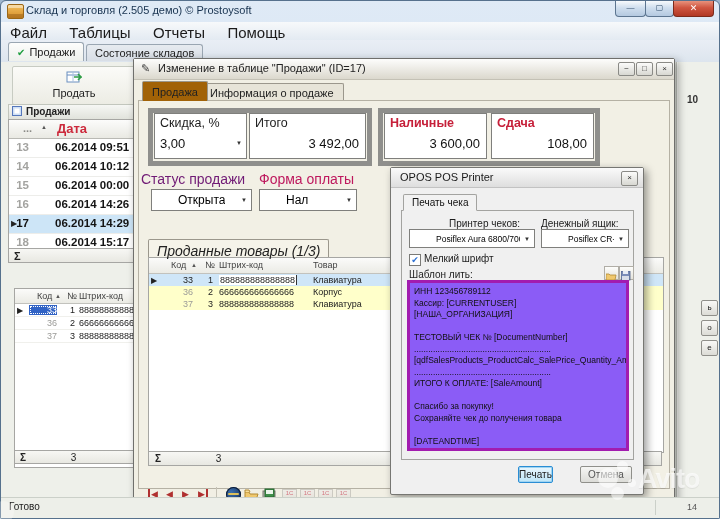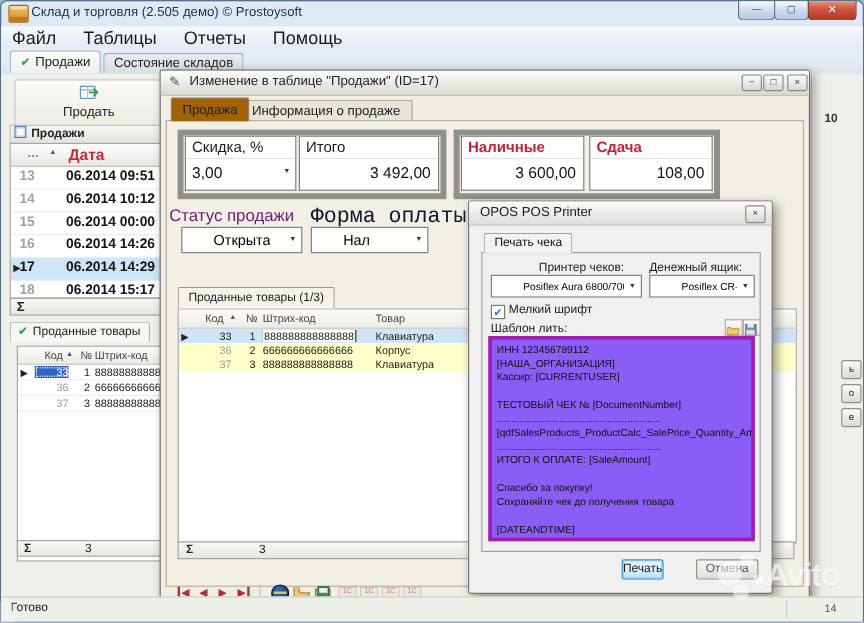--- a/index.html
+++ b/index.html
@@ -214,23 +214,20 @@
       </div>
       <div class="srow" style="position:relative;">
         <span class="sid">18</span>
         <span class="sdate">06.2014 15:17</span>
       </div>
     </div>
     <div class="abs sigma-bar" style="left:7px;top:186px;width:133px;height:15px;padding:1px 0 0 5px;box-sizing:border-box;">
       <span>Σ</span>
     </div>
 
-    <div class="abs sold-tab">
-      <span class="green-check">✔</span><span>Проданные товары</span>
-    </div>
     <div class="abs stable">
       <div class="sthead" style="position:relative;">
         <span class="stcell" style="left:22px;">Код</span>
         <span class="stcell" style="left:40px;top:4px;font-size:6px;color:#555;">▲</span>
         <span class="stcell" style="left:52px;">№</span>
         <span class="stcell" style="left:64px;">Штрих-код</span>
       </div>
       <div class="strow">
         <span class="marker" style="top:2px;">▶</span>
         <span class="c-code sel-cell">33</span>
@@ -280,32 +277,32 @@
     <div class="abs flabel red" style="left:250px;top:54px;width:103px;height:20px;"><span>Наличные</span></div>
     <div class="abs fvalue" style="left:250px;top:73px;width:103px;height:27px;text-align:right;"><span>3 600,00</span></div>
     <div class="abs flabel red" style="left:357px;top:54px;width:103px;height:20px;"><span>Сдача</span></div>
     <div class="abs fvalue" style="left:357px;top:73px;width:103px;height:27px;text-align:right;"><span>108,00</span></div>
 
     <div class="abs" style="left:7px;top:112px;font-size:14px;color:#701a75;">Статус продажи</div>
     <div class="abs combo" style="left:17px;top:130px;width:101px;height:22px;font-size:12px;">
       <span class="cv">Открыта</span>
       <span class="arr">▼</span>
     </div>
-    <div class="abs" style="left:125px;top:112px;font-size:18px;color:#0f172a;font-family:Liberation Mono, monospace;">Форма оплаты</div>
+    <div class="abs" style="left:125px;top:112px;font-size:14px;color:#be185d;">Форма оплаты</div>
     <div class="abs combo" style="left:125px;top:130px;width:98px;height:22px;font-size:12px;">
       <span class="cv">Нал</span>
       <span class="arr">▼</span>
     </div>
 
     <div class="abs frag-btn" style="left:462px;top:207px;width:68px;height:14px;"><span>нить</span></div>
     <div class="abs frag-btn" style="left:462px;top:225px;width:68px;height:14px;"><span>много</span></div>
     <div class="abs frag-btn" style="left:462px;top:242px;width:68px;height:14px;"><span>нить</span></div>
     <div class="abs frag-btn" style="left:462px;top:259px;width:68px;height:14px;"><span>лить</span></div>
 
-    <div class="abs dtab" style="left:14px;top:180px;height:18px;padding:3px 8px 0 8px;font-size:10px;background:#f5f3e9;z-index:2;"><span>Проданные товары (1/3)</span></div>
+    <div class="abs dtab" style="left:14px;top:180px;height:18px;padding:3px 8px 0 8px;font-size:14px;background:#f5f3e9;z-index:2;font-style:italic;"><span>Проданные товары (1/3)</span></div>
     <div class="abs ittable" style="left:14px;top:198px;width:514px;height:194px;">
       <div class="ithead">
         <span class="stcell" style="left:22px;">Код</span>
         <span class="stcell" style="left:42px;top:4px;font-size:6px;color:#555;">▲</span>
         <span class="stcell" style="left:56px;">№</span>
         <span class="stcell" style="left:70px;">Штрих-код</span>
         <span class="stcell" style="left:164px;">Товар</span>
         <span class="stcell" style="left:282px;">Ед. изм</span>
       </div>
       <div class="itrow r1">
@@ -397,22 +394,22 @@
     <span class="abs tool-icon" style="left:228px;top:98px;">
       <svg width="11" height="10" style="margin:1px 0 0 1px;">
           <rect x="0" y="0" width="9" height="9" fill="#7a8cb8" stroke="#4d5e86" stroke-width=".8"></rect>
           <rect x="2" y="0" width="5" height="3" fill="#e8ecf4"></rect>
           <rect x="1" y="5" width="7" height="4" fill="#d8dde8"></rect>
         </svg>
     </span>
 
     <div class="abs template" style="left:16px;top:112px;width:222px;height:171px;">
       <div class="tline">ИНН 123456789112</div>
+      <div class="tline">Кассир: [CURRENTUSER]</div>
       <div class="tline">[НАША_ОРГАНИЗАЦИЯ]</div>
-      <div class="tline">Кассир: [CURRENTUSER]</div>
       <div class="tline"></div>
       <div class="tline">ТЕСТОВЫЙ ЧЕК № [DocumentNumber]</div>
       <div class="tline">..........................................................</div>
       <div class="tline">[qdfSalesProducts_ProductCalc_SalePrice_Quantity_Amount]</div>
       <div class="tline">..........................................................</div>
       <div class="tline">ИТОГО К ОПЛАТЕ: [SaleAmount]</div>
       <div class="tline"></div>
       <div class="tline">Спасибо за покупку!</div>
       <div class="tline">Сохраняйте чек до получения товара</div>
       <div class="tline"></div>

